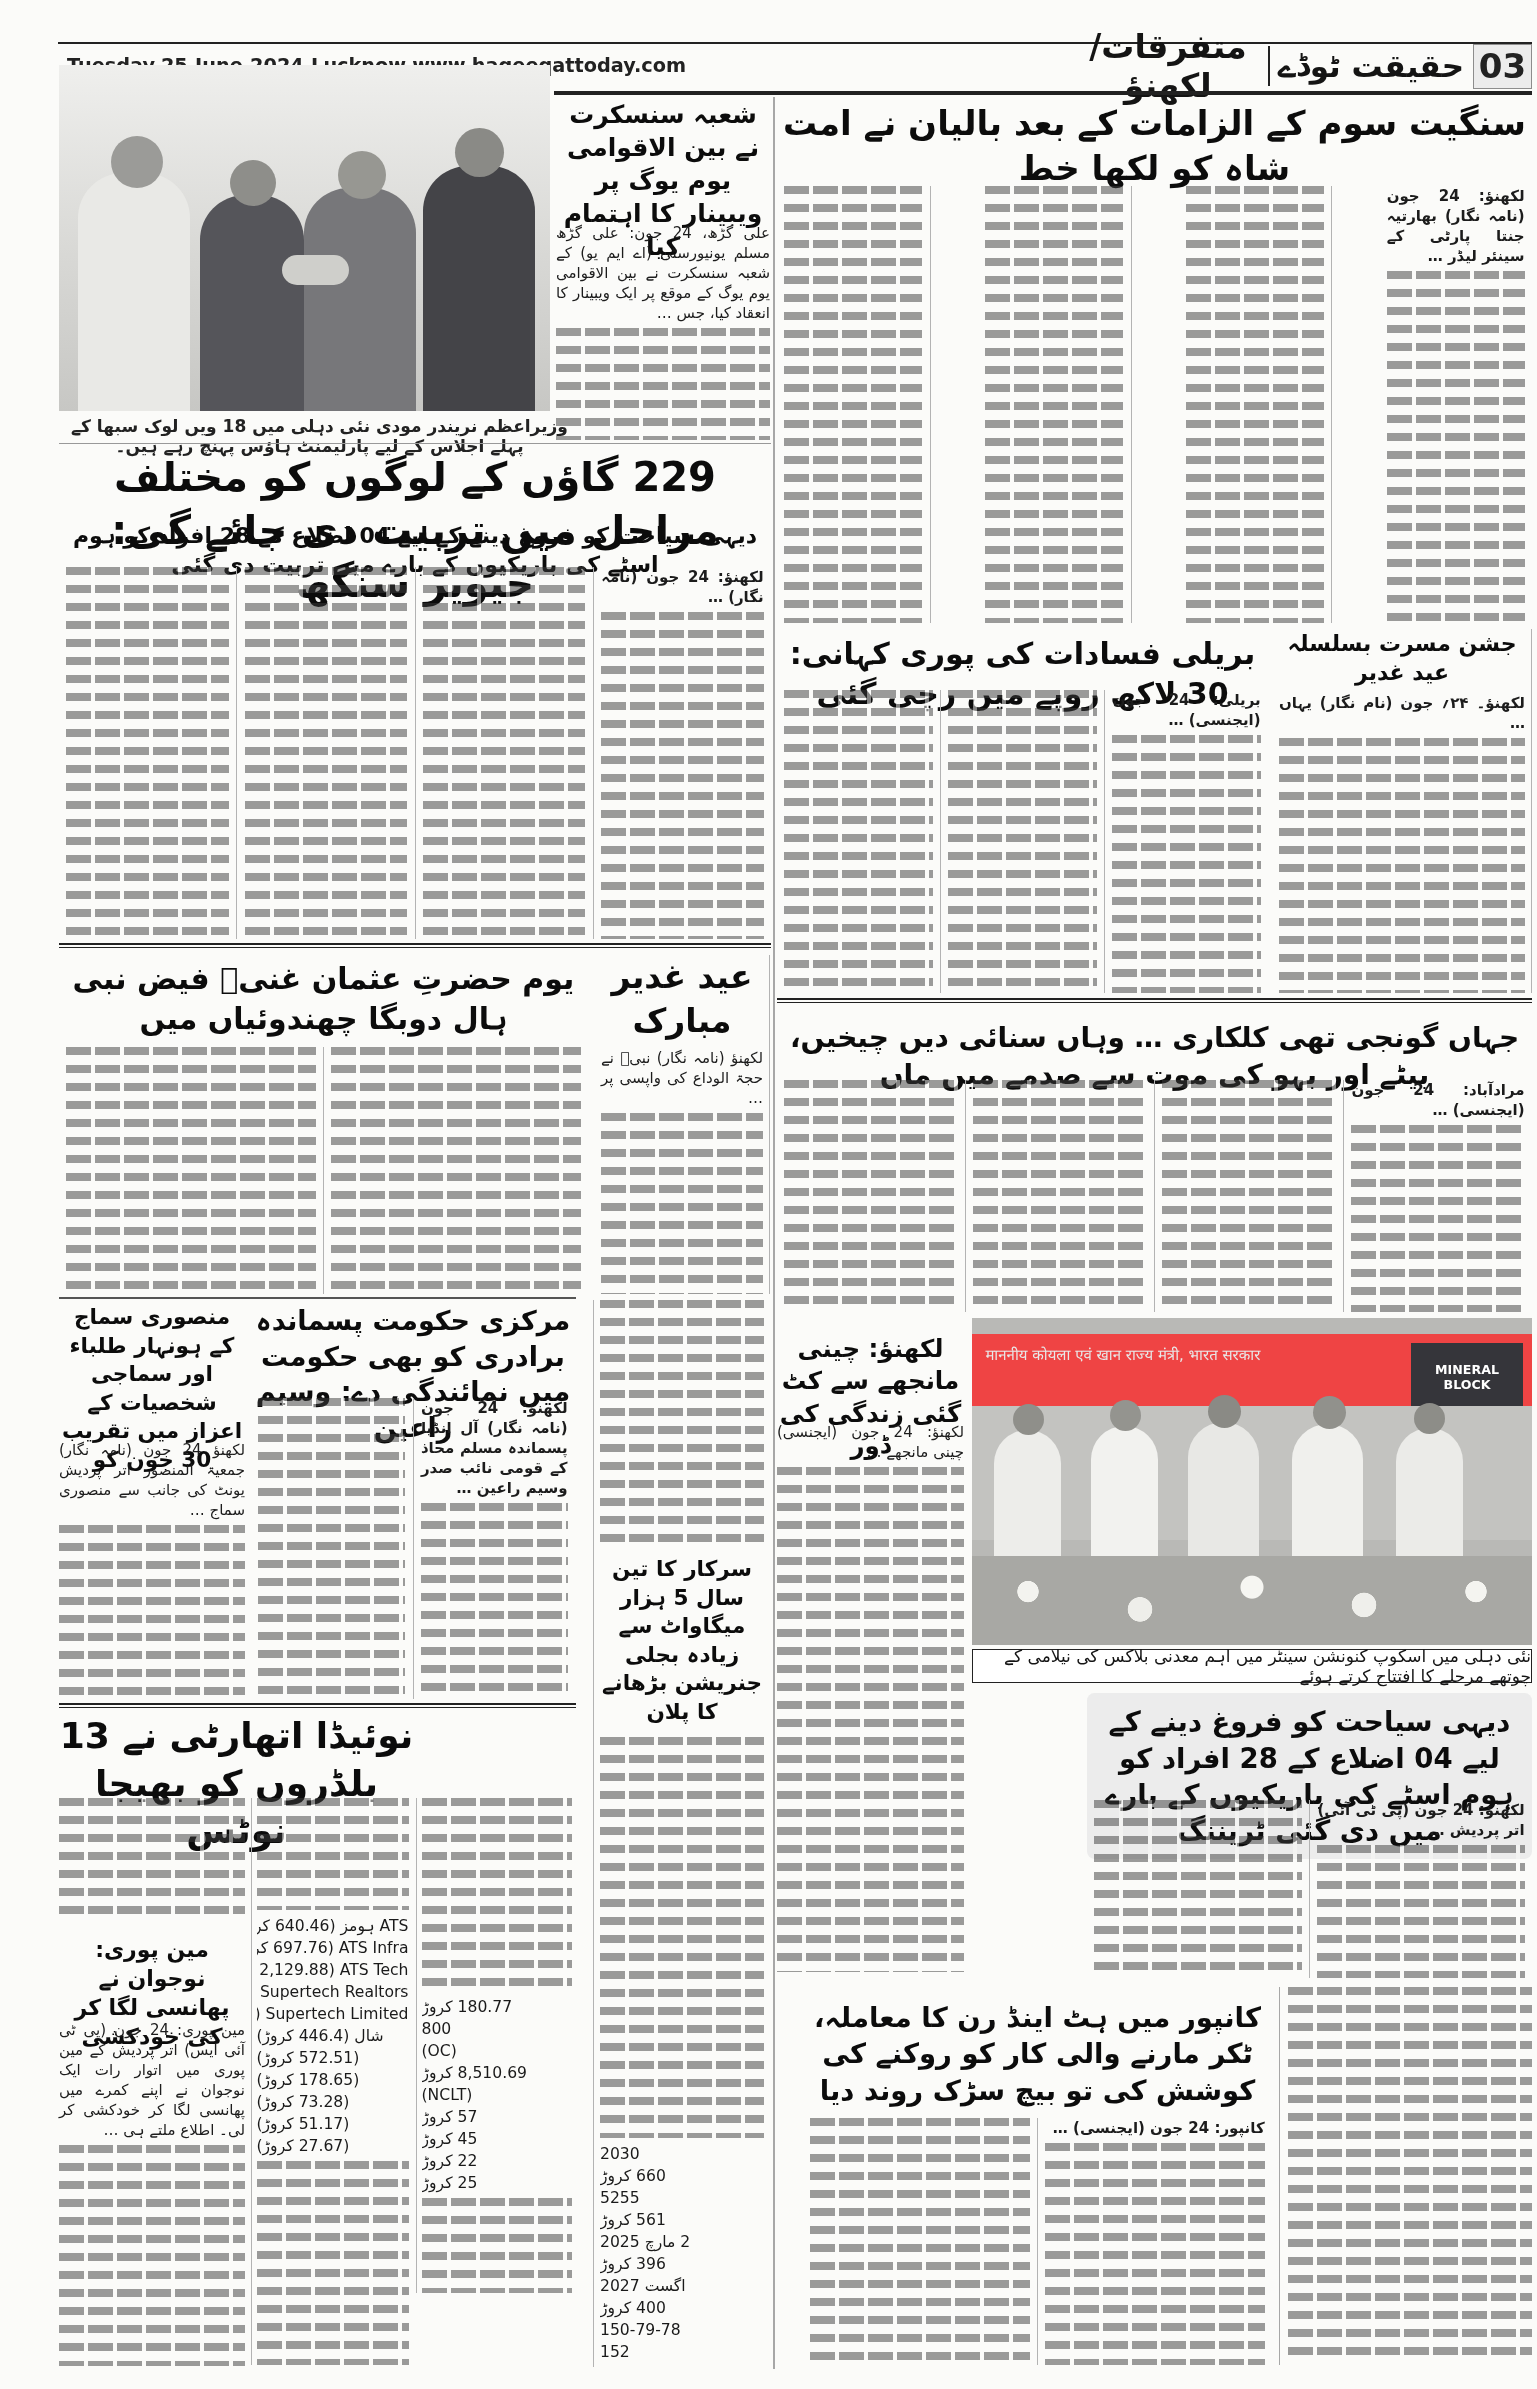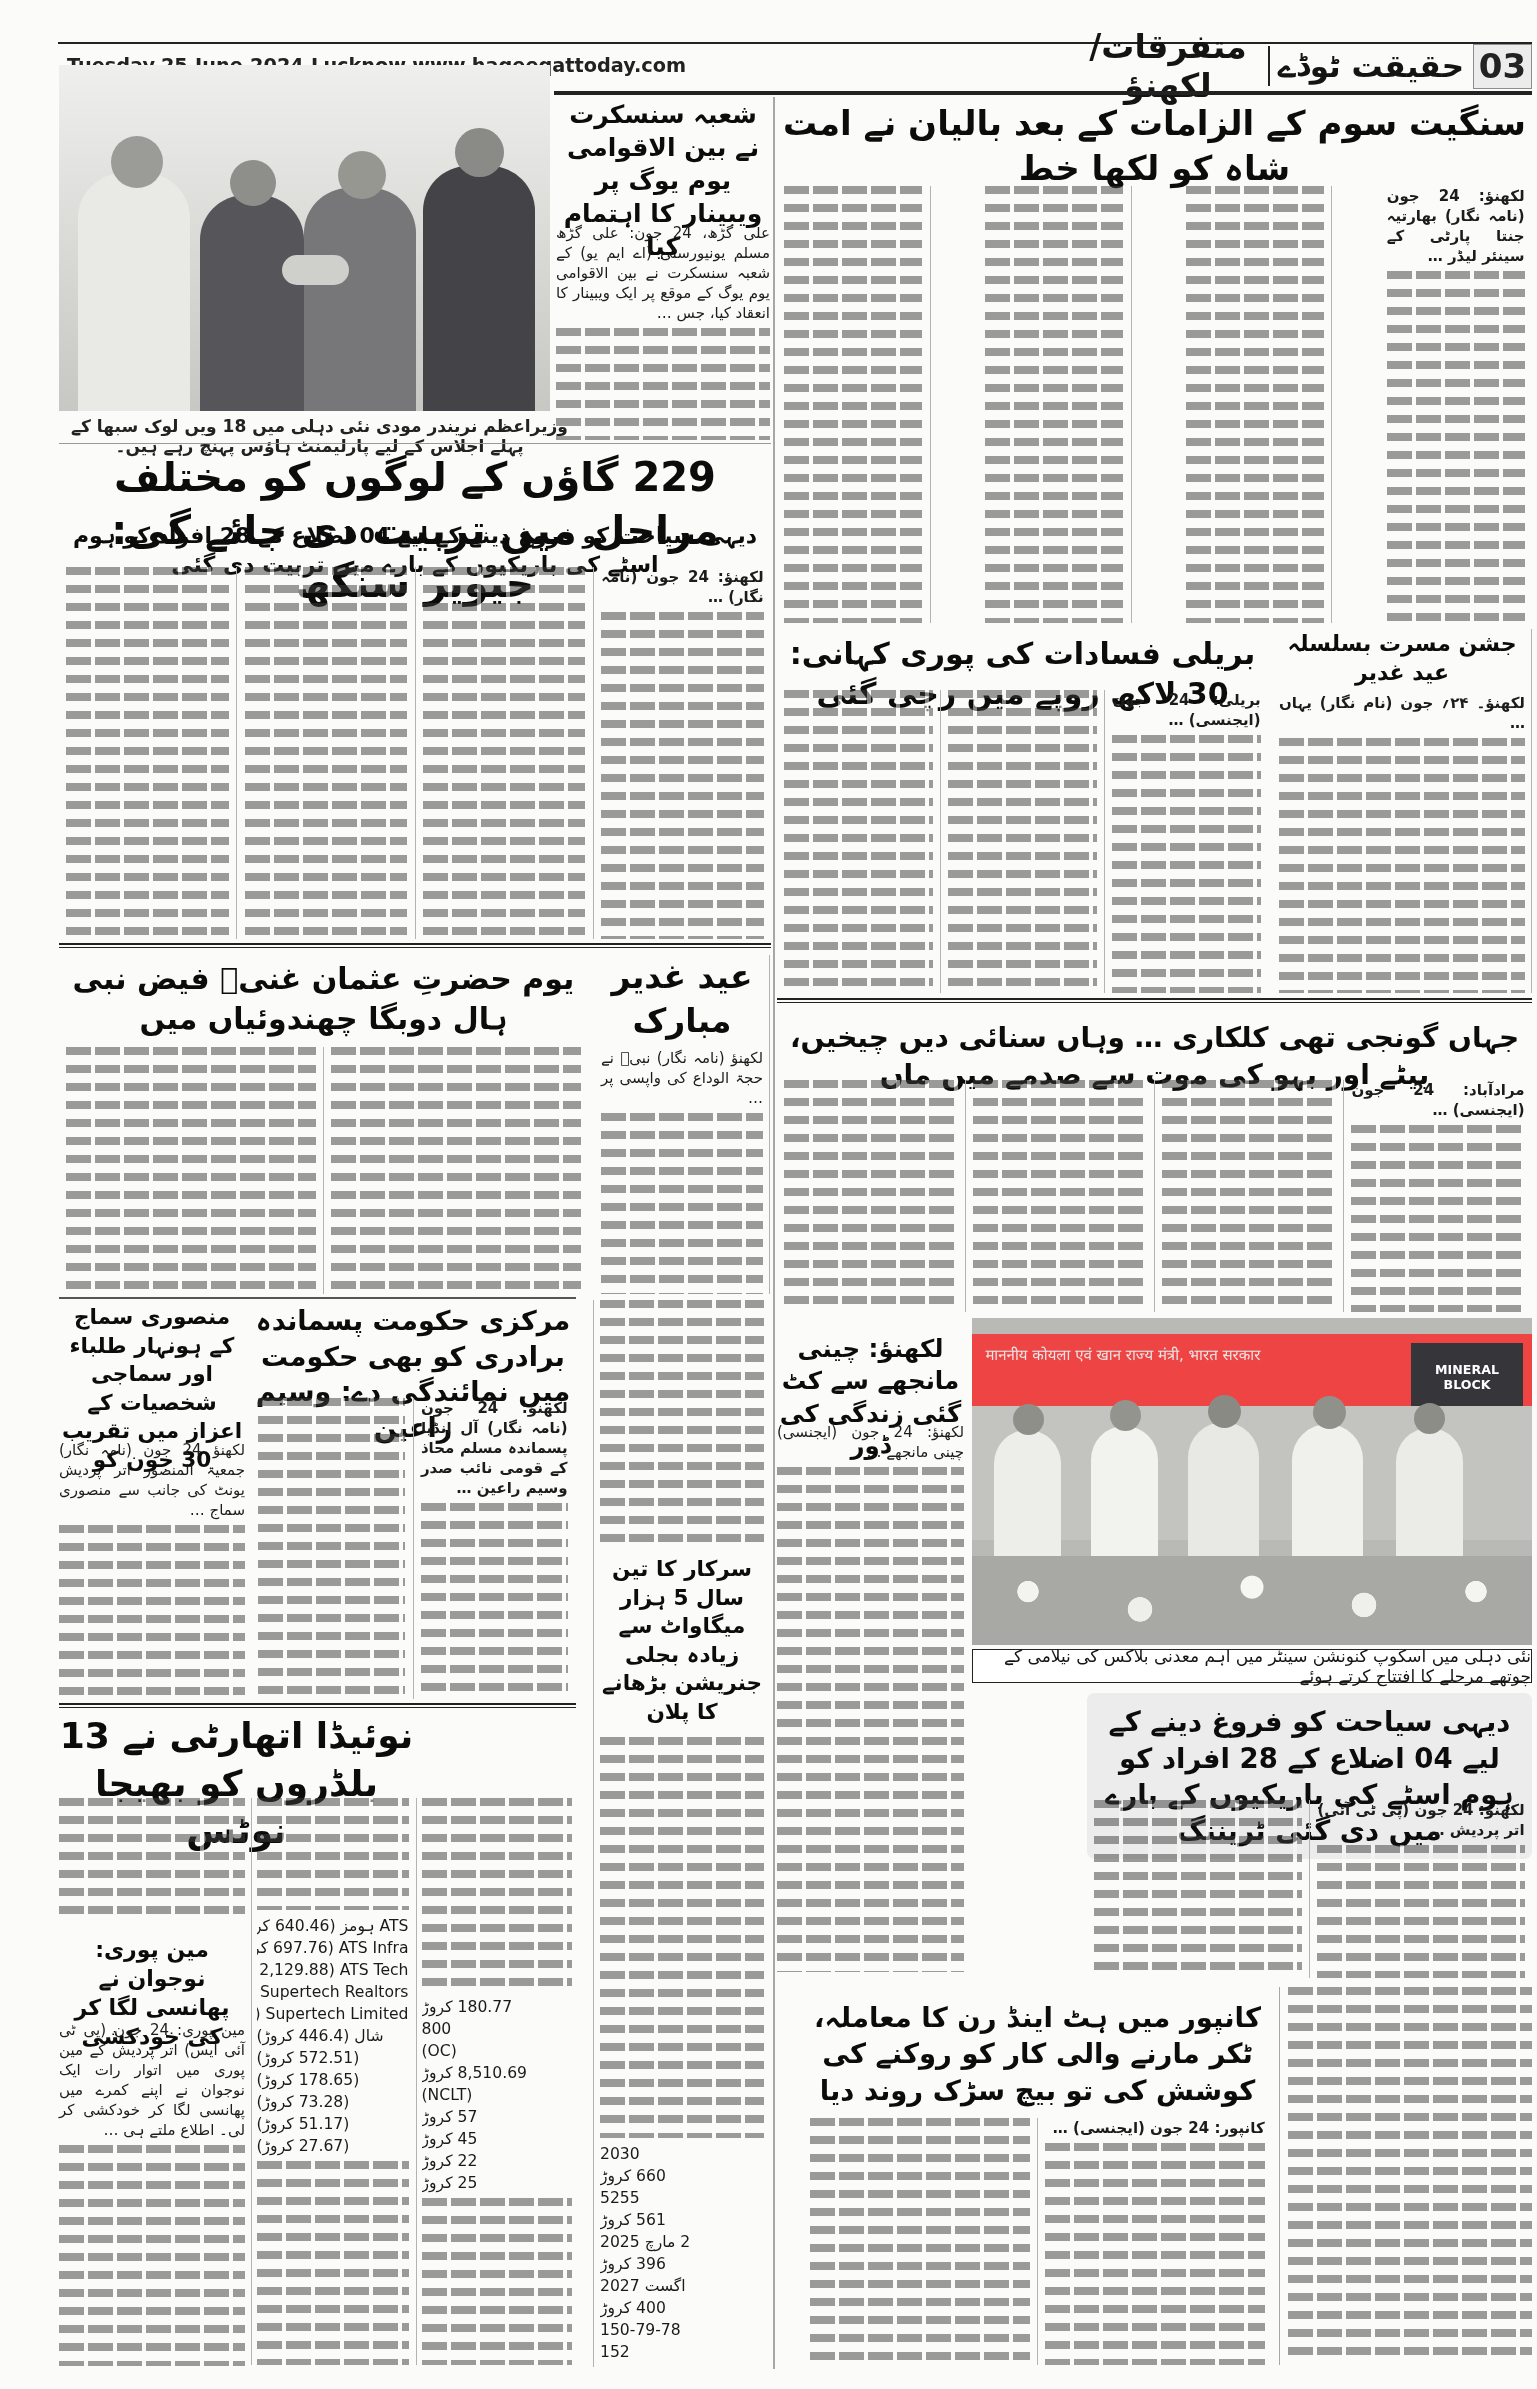--- a/index.html
+++ b/index.html
@@ -223,21 +223,21 @@
         <div class="list-line">Supertech Limited (815.73 کروڑ)</div>
         <div class="list-line">شال (446.4 کروڑ)</div>
         <div class="list-line">(572.51 کروڑ)</div>
         <div class="list-line">(178.65 کروڑ)</div>
         <div class="list-line">(73.28 کروڑ)</div>
         <div class="list-line">(51.17 کروڑ)</div>
         <div class="list-line">(27.67 کروڑ)</div>
       </div>
     <div class="txtfill" style="flex:1;"></div>
   </div>
-  <div class="abs" style="left:416px;top:1798px;width:160px;height:567px;display:flex;flex-direction:column;padding:0 4.5px;box-sizing:border-box;border-inline-start:0.7px solid #b3b3b3;">
+  <div class="abs" style="left:416px;top:1798px;width:160px;height:495px;display:flex;flex-direction:column;padding:0 4.5px;box-sizing:border-box;border-inline-start:0.7px solid #b3b3b3;">
     <div class="txtfill" style="height:193px;"></div>
     <div style="padding:4.5px 0;">
         <div class="list-line">180.77 کروڑ</div>
         <div class="list-line">800</div>
         <div class="list-line">(OC)</div>
         <div class="list-line">8,510.69 کروڑ</div>
         <div class="list-line">(NCLT)</div>
         <div class="list-line">57 کروڑ</div>
         <div class="list-line">45 کروڑ</div>
         <div class="list-line">22 کروڑ</div>

